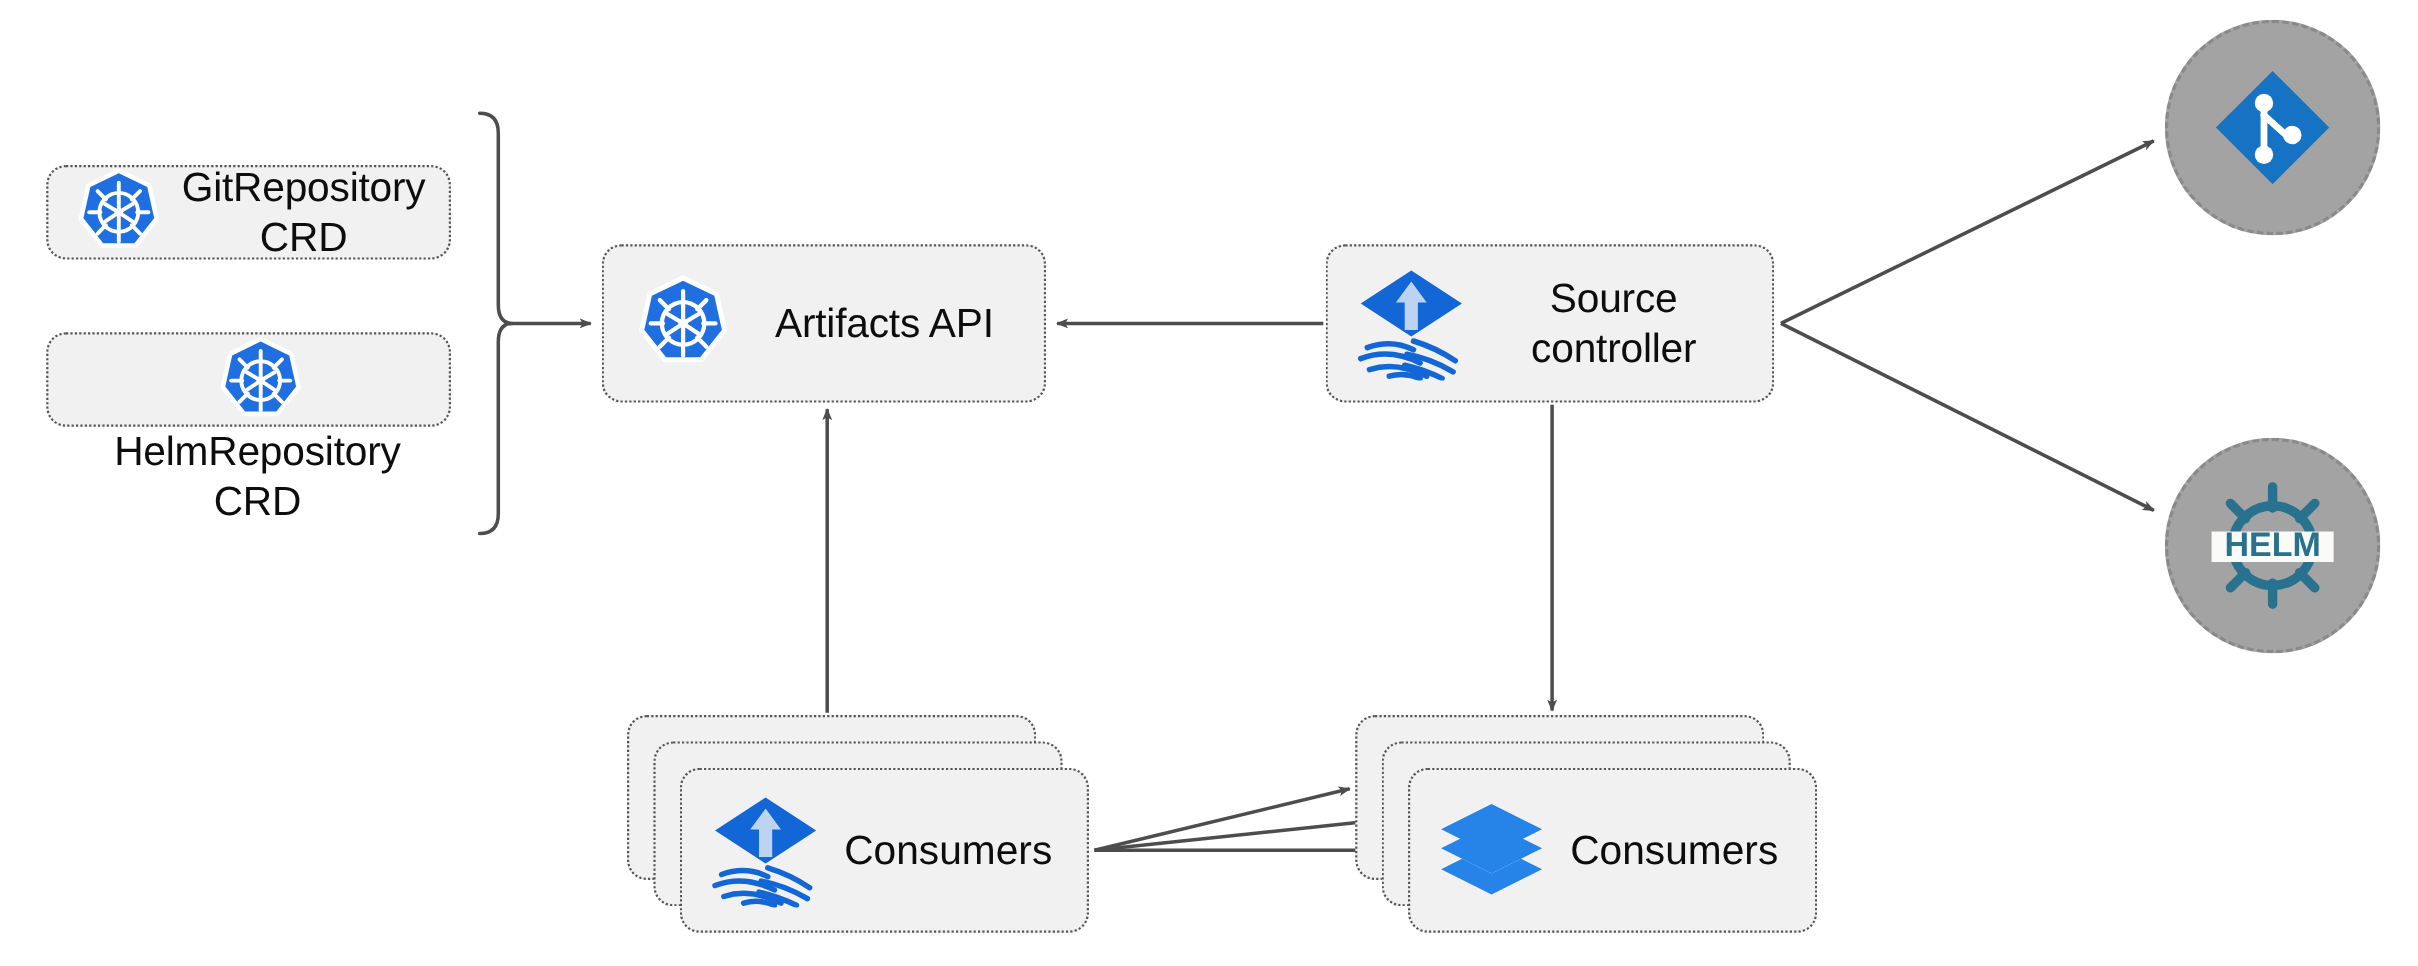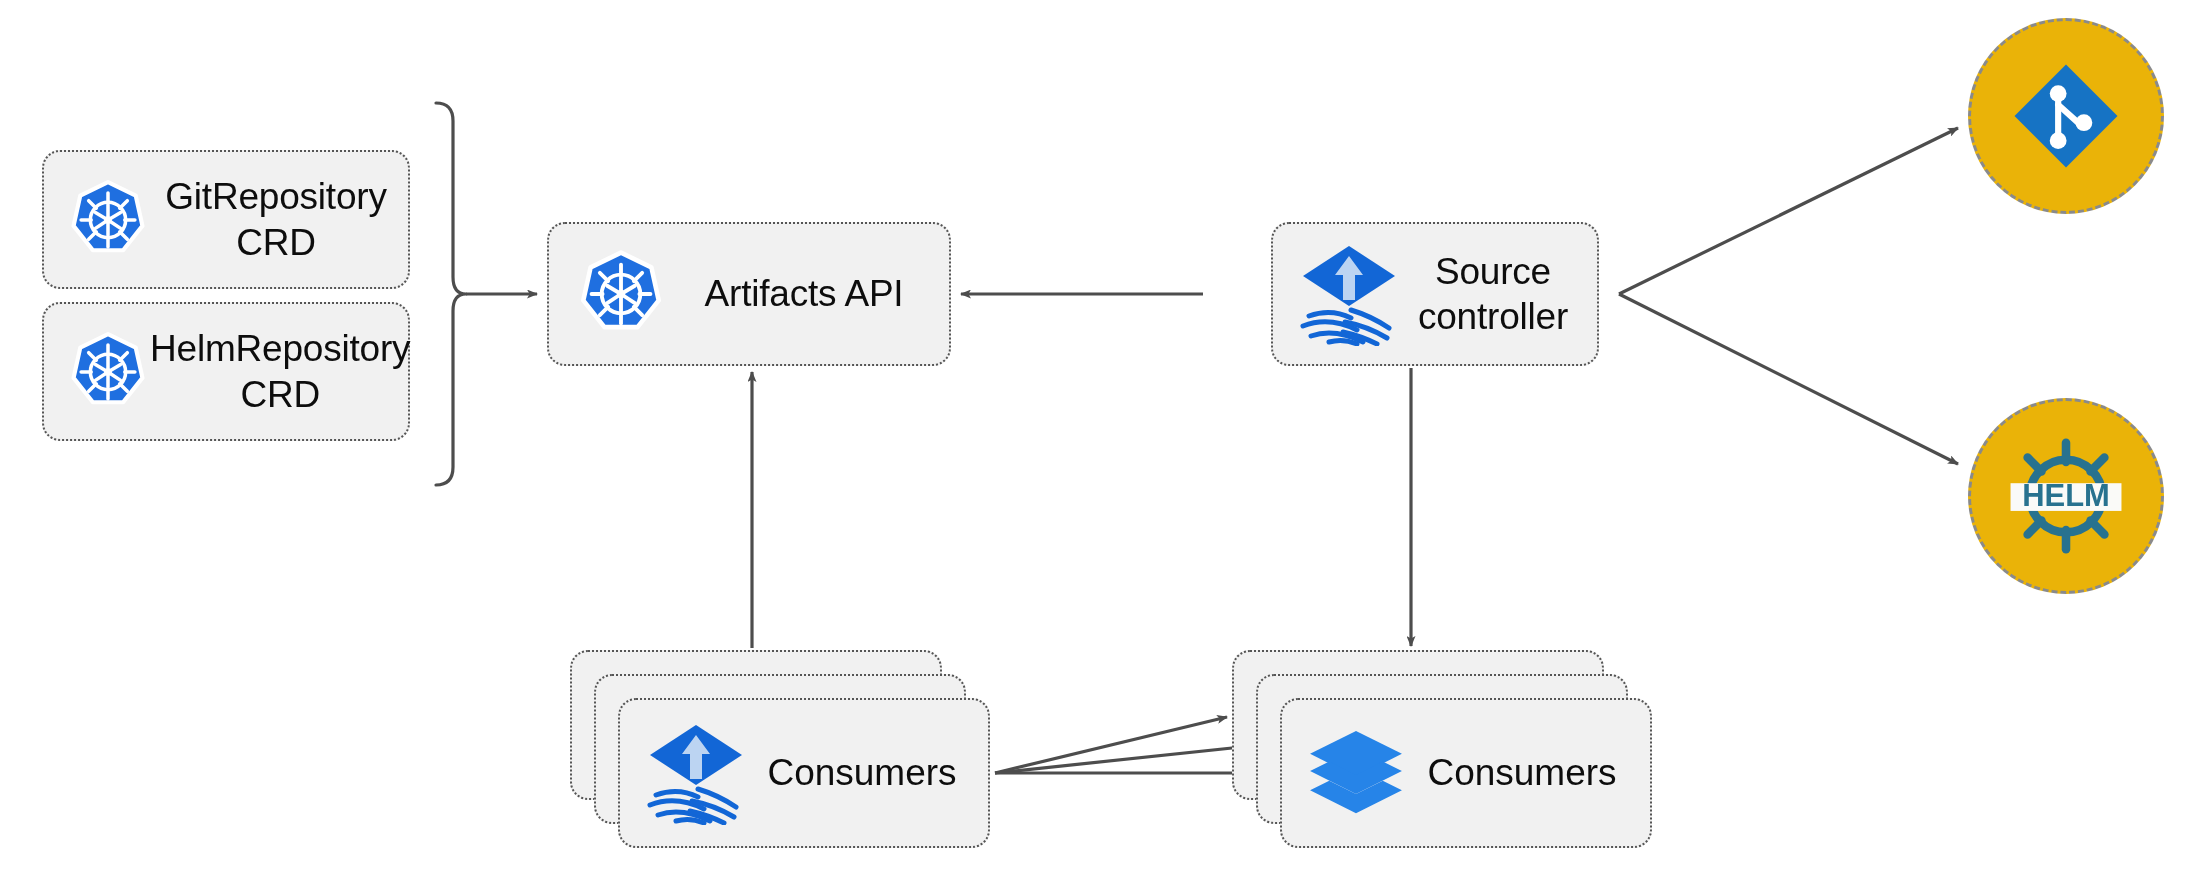--- a/index.html
+++ b/index.html
@@ -40,49 +40,49 @@
   .node .icon-slot {
     flex: 0 0 auto;
     display: flex;
     align-items: center;
     justify-content: center;
   }
 
   
   .crd-box {
     width: 368px;
-    height: 139px;
+    height: 86px;
     left: 42px;
     padding-left: 22px;
   }
   .crd-box .icon-slot { width: 84px; height: 84px; }
   .crd-box .label {
     flex: 1;
     text-align: center;
     padding-right: 6px;
   }
   #crd-git  { top: 150px; }
-  #crd-helm { top: 302px; }
+  #crd-helm { top: 302px; flex-direction: column; }
 
   
   #k8s-api {
     left: 547px;
     top: 222px;
     width: 404px;
     height: 144px;
     padding-left: 26px;
   }
   #k8s-api .icon-slot { width: 92px; height: 92px; }
   #k8s-api .label { flex: 1; text-align: center; padding-right: 8px; }
 
   
   #source-controller {
-    left: 1271px;
+    left: 1205px;
     top: 222px;
-    width: 328px;
+    width: 408px;
     height: 144px;
     padding-left: 26px;
   }
   #source-controller .icon-slot { width: 100px; height: 104px; }
   #source-controller .label { flex: 1; text-align: center; padding-right: 10px; }
 
   
   .stack { position: absolute; z-index: 5; }
   .stack .ghost {
     position: absolute;
@@ -122,21 +122,21 @@
 
   #artifacts-stack { left: 1232px; top: 650px; }
   #artifacts-stack .icon-slot { width: 96px; height: 88px; }
 
   
   .ext-circle {
     position: absolute;
     box-sizing: border-box;
     border: 3px dashed #8a8a8a;
     border-radius: 50%;
-    background: #eab308;
+    background: #a3a3a3;
     display: flex;
     align-items: center;
     justify-content: center;
     z-index: 5;
   }
   #git-circle  { left: 1968px; top: 18px;  width: 196px; height: 196px; }
   #helm-circle { left: 1968px; top: 398px; width: 196px; height: 196px; }
 
   
   #connectors {

